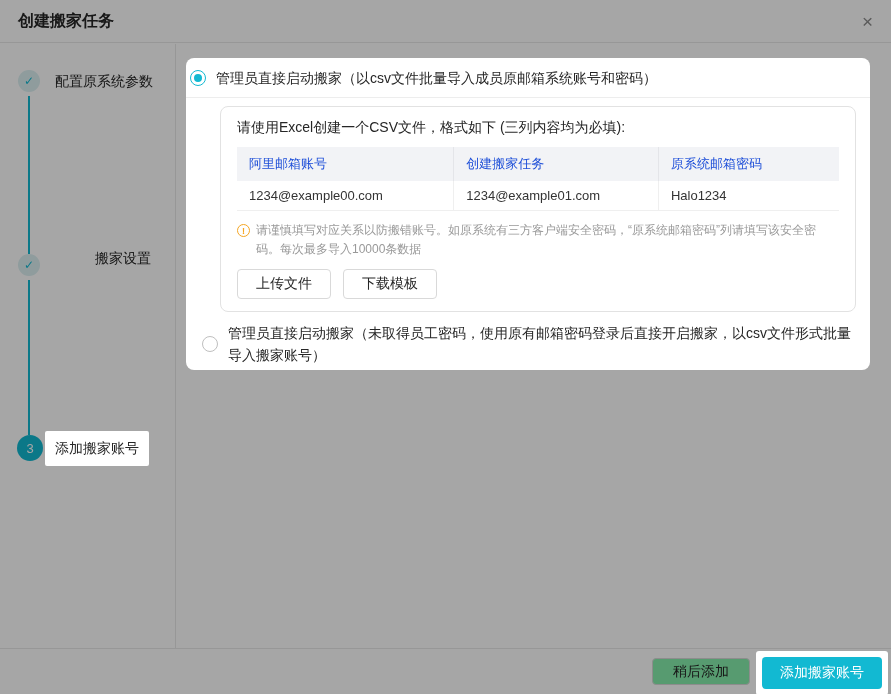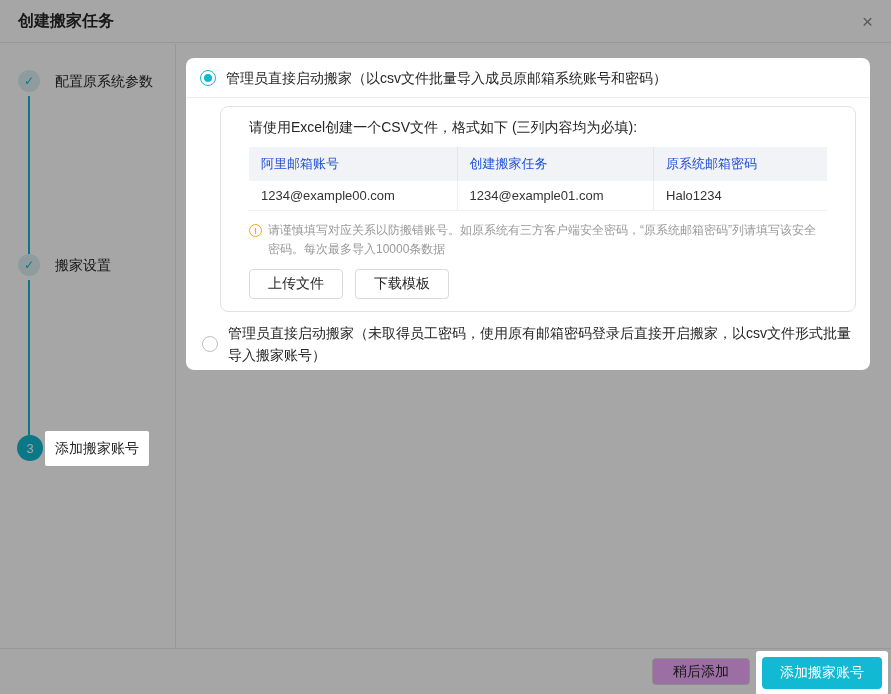--- a/index.html
+++ b/index.html
@@ -18,51 +18,51 @@
   .step-circle { position:absolute; border-radius:50%; display:flex; align-items:center; justify-content:center; }
   .step-done { left:18px; width:22px; height:22px; background:#dcf0f2; color:#12b9d2; font-size:12px; font-weight:700; }
   .step-cur  { left:17px; top:391px; width:26px; height:26px; background:#12b9d2; color:#fff; font-size:13px; }
   .step-label { position:absolute; left:55px; font-size:14px; color:#262626; white-space:nowrap; }
   .connector { position:absolute; left:28px; width:2px; background:#12b9d2; }
   .step3-spot { position:absolute; left:45px; top:387px; width:104px; height:35px; background:#fff; z-index:20;
                 display:flex; align-items:center; justify-content:center; font-size:14px; color:#262626; border-radius:2px; }
 
   
   .card { position:absolute; left:186px; top:58px; width:684px; background:#fff; border-radius:8px; z-index:20; }
-  .opt-row { display:flex; align-items:center; gap:10px; padding:9px 14px 8px; cursor:pointer; }
+  .opt-row { display:flex; align-items:center; gap:10px; padding:9px 4px 8px; cursor:pointer; }
   .opt-row.two { padding:10px 16px 4px; }
   .opt-row.three { padding:4px 16px 12px; }
   .opt-label { font-size:14px; color:#262626; line-height:22px; }
   .opt-row.two .opt-label { max-width:632px; }
   .radio { width:16px; height:16px; border-radius:50%; border:1.5px solid #bfbfbf; background:#fff; flex:none; position:relative; }
   .radio.checked { border-color:#12b9d2; }
   .radio.checked::after { content:""; position:absolute; left:50%; top:50%; width:8px; height:8px; margin:-4px 0 0 -4px;
                           border-radius:50%; background:#12b9d2; }
   .card-divider { height:1px; background:#ededed; }
 
   
-  .panel { margin:8px 14px 0 34px; border:1px solid #e2e2e2; border-radius:8px; padding:12px 28px 12px; }
+  .panel { margin:8px 14px 0 34px; border:1px solid #e2e2e2; border-radius:8px; padding:12px 16px 12px; }
   .panel-title { font-size:14px; color:#262626; margin-bottom:10px; }
   table { width:100%; border-collapse:collapse; table-layout:fixed; font-size:13px; }
   col.c1{width:36%} col.c2{width:34%} col.c3{width:30%}
   th { background:#f2f3f6; color:#1d4ed8; font-weight:400; text-align:left; padding:8px 12px; border-right:1px solid #e4e5e9; }
   th:last-child { border-right:none; }
   td { color:#333; padding:7px 12px; border-right:1px solid #efefef; border-bottom:1px solid #efefef; }
   td:last-child { border-right:none;margin-left:36px; }
   .note { display:flex; gap:6px; margin-top:10px; }
   .note-icon { width:13px; height:13px; border:1px solid #f5a623; border-radius:50%; color:#f5a623; font-size:9px;
                display:flex; align-items:center; justify-content:center; margin-top:3px; flex:none; font-weight:700; }
   .note-text { font-size:12px; color:#999; line-height:19px; }
   .panel-btns { display:flex; gap:12px; margin-top:10px; }
   .btn-outline { height:30px; padding:0 18px; background:#fff; border:1px solid #d9d9d9; border-radius:4px;
                  font-size:14px; color:#262626; cursor:pointer; font-family:inherit; }
 
   
   .footer { position:absolute; left:0; right:0; bottom:0; height:46px; background:#fff; border-top:1px solid #e9e9e9; }
-  .later-btn { position:absolute; right:141px; top:9px; height:27px; padding:0 20px; background:#f0abfc;
+  .later-btn { position:absolute; right:141px; top:9px; height:27px; padding:0 20px; background:#86efac;
                border:1px solid #d9d9d9; border-radius:4px; font-size:14px; color:#262626; cursor:pointer; font-family:inherit; }
   .primary-spot { position:absolute; right:3px; top:2px; width:132px; height:44px; background:#fff; z-index:20;
                   display:flex; align-items:center; justify-content:center; border-radius:3px; }
   .btn-primary { width:120px; height:32px; background:#12b9d2; color:#fff; border:none; border-radius:4px;
                  font-size:14px; cursor:pointer; font-family:inherit; }
 
   
   .overlay { position:absolute; inset:0; background:rgba(0,0,0,0.35); z-index:10; pointer-events:none; }
 </style>
 </head>
@@ -73,21 +73,21 @@
   <div class="header">
     <div class="title">创建搬家任务</div>
     <div class="close">×</div>
   </div>
 
   <div class="sidebar">
     <div class="step-circle step-done" style="top:26px;">✓</div>
     <div class="step-label" style="top:29px;">配置原系统参数</div>
     <div class="connector" style="top:52px; height:158px;"></div>
     <div class="step-circle step-done" style="top:210px;">✓</div>
-    <div class="step-label" style="top:213px;">搬家设置</div>
+    <div class="step-label" style="top:206px;margin-left:40px;">搬家设置</div>
     <div class="connector" style="top:236px; height:155px;"></div>
     <div class="step-circle step-cur">3</div>
     <div class="step3-spot">
       <span>添加搬家账号</span>
     </div>
   </div>
 
   <div class="card">
 
     <div class="opt-row">

